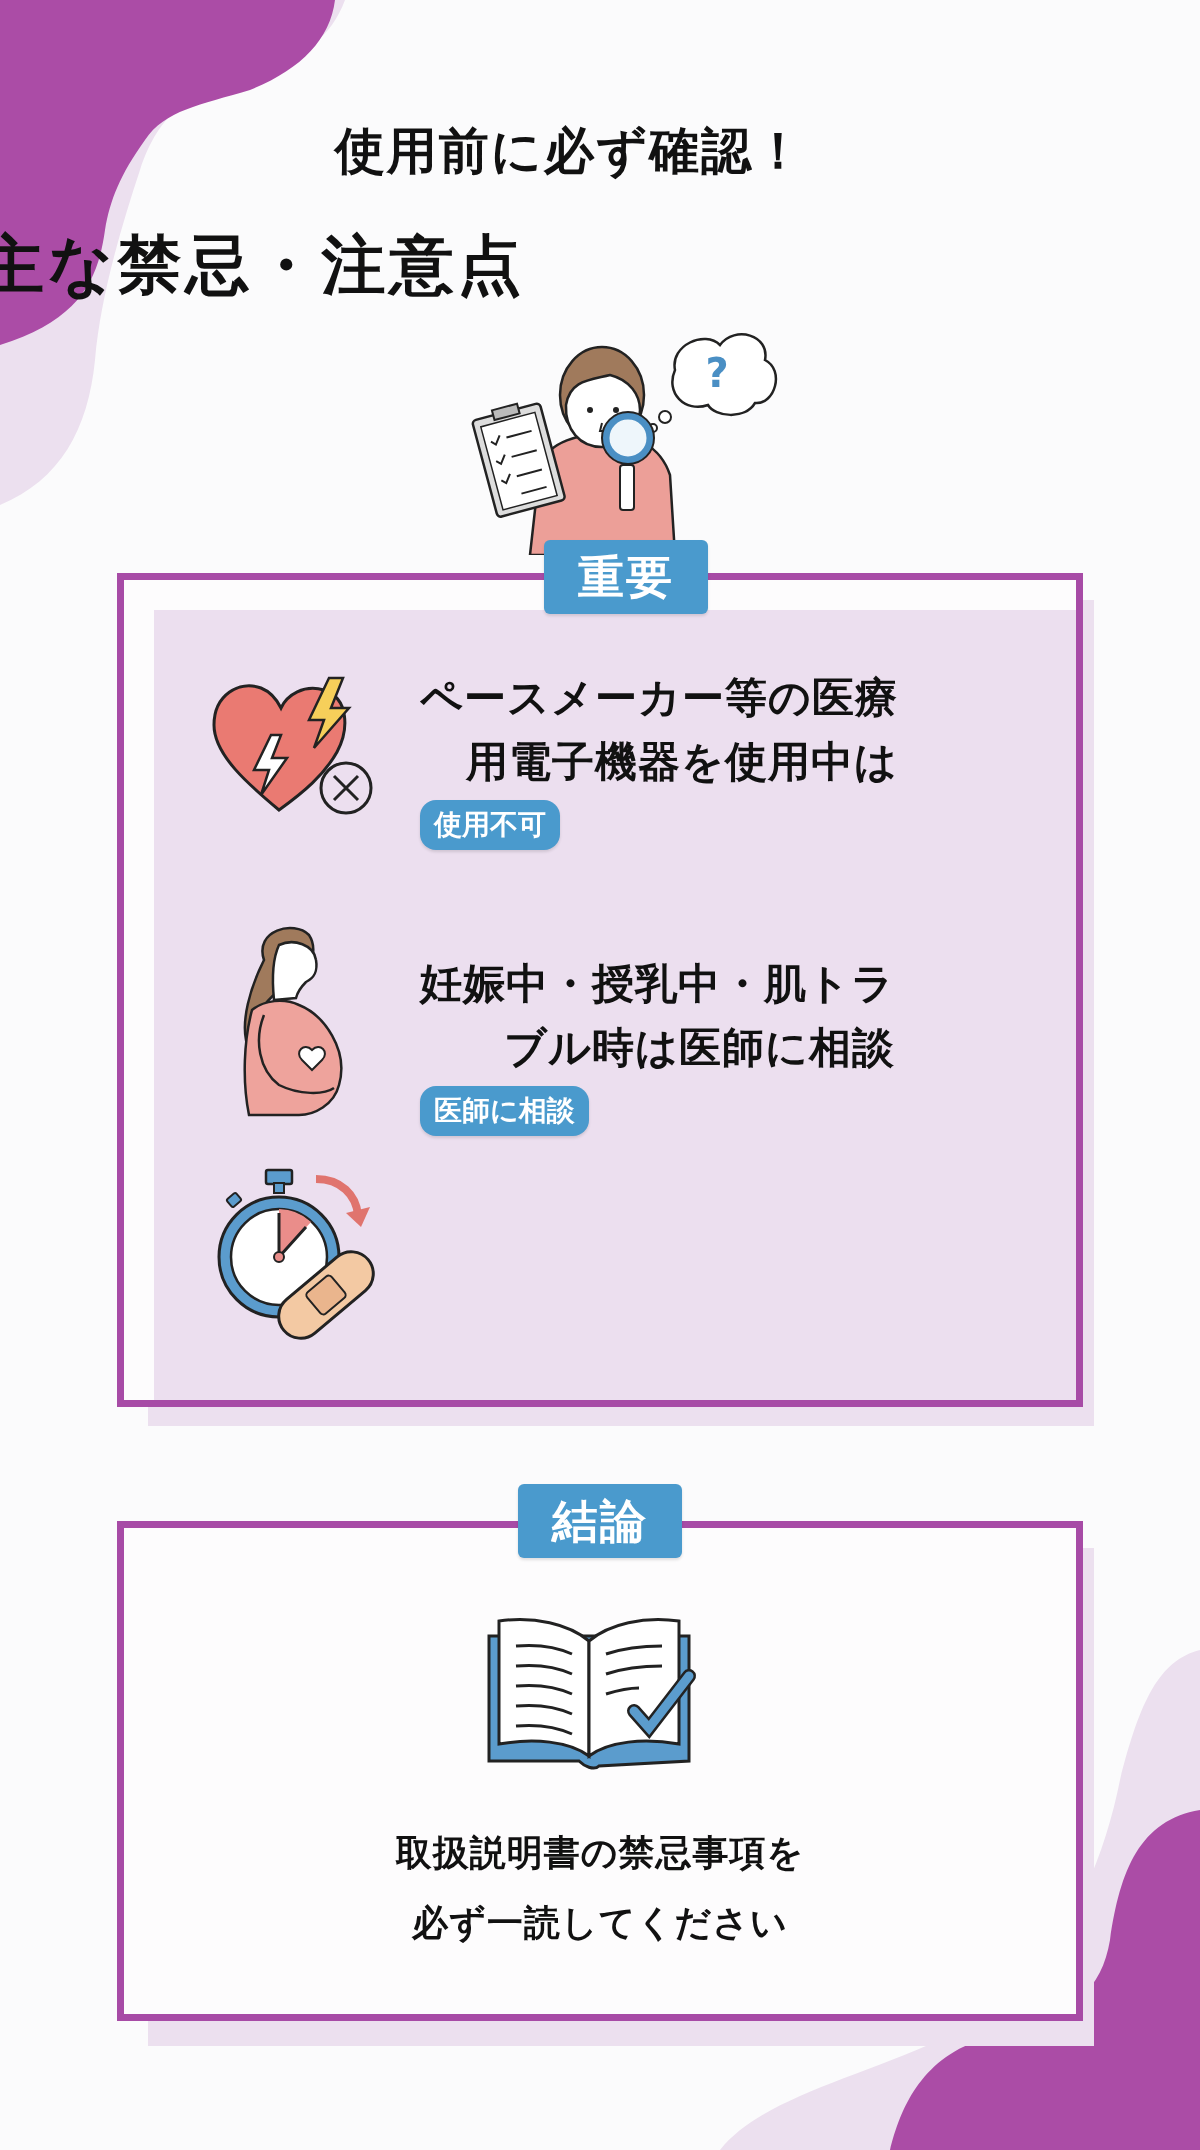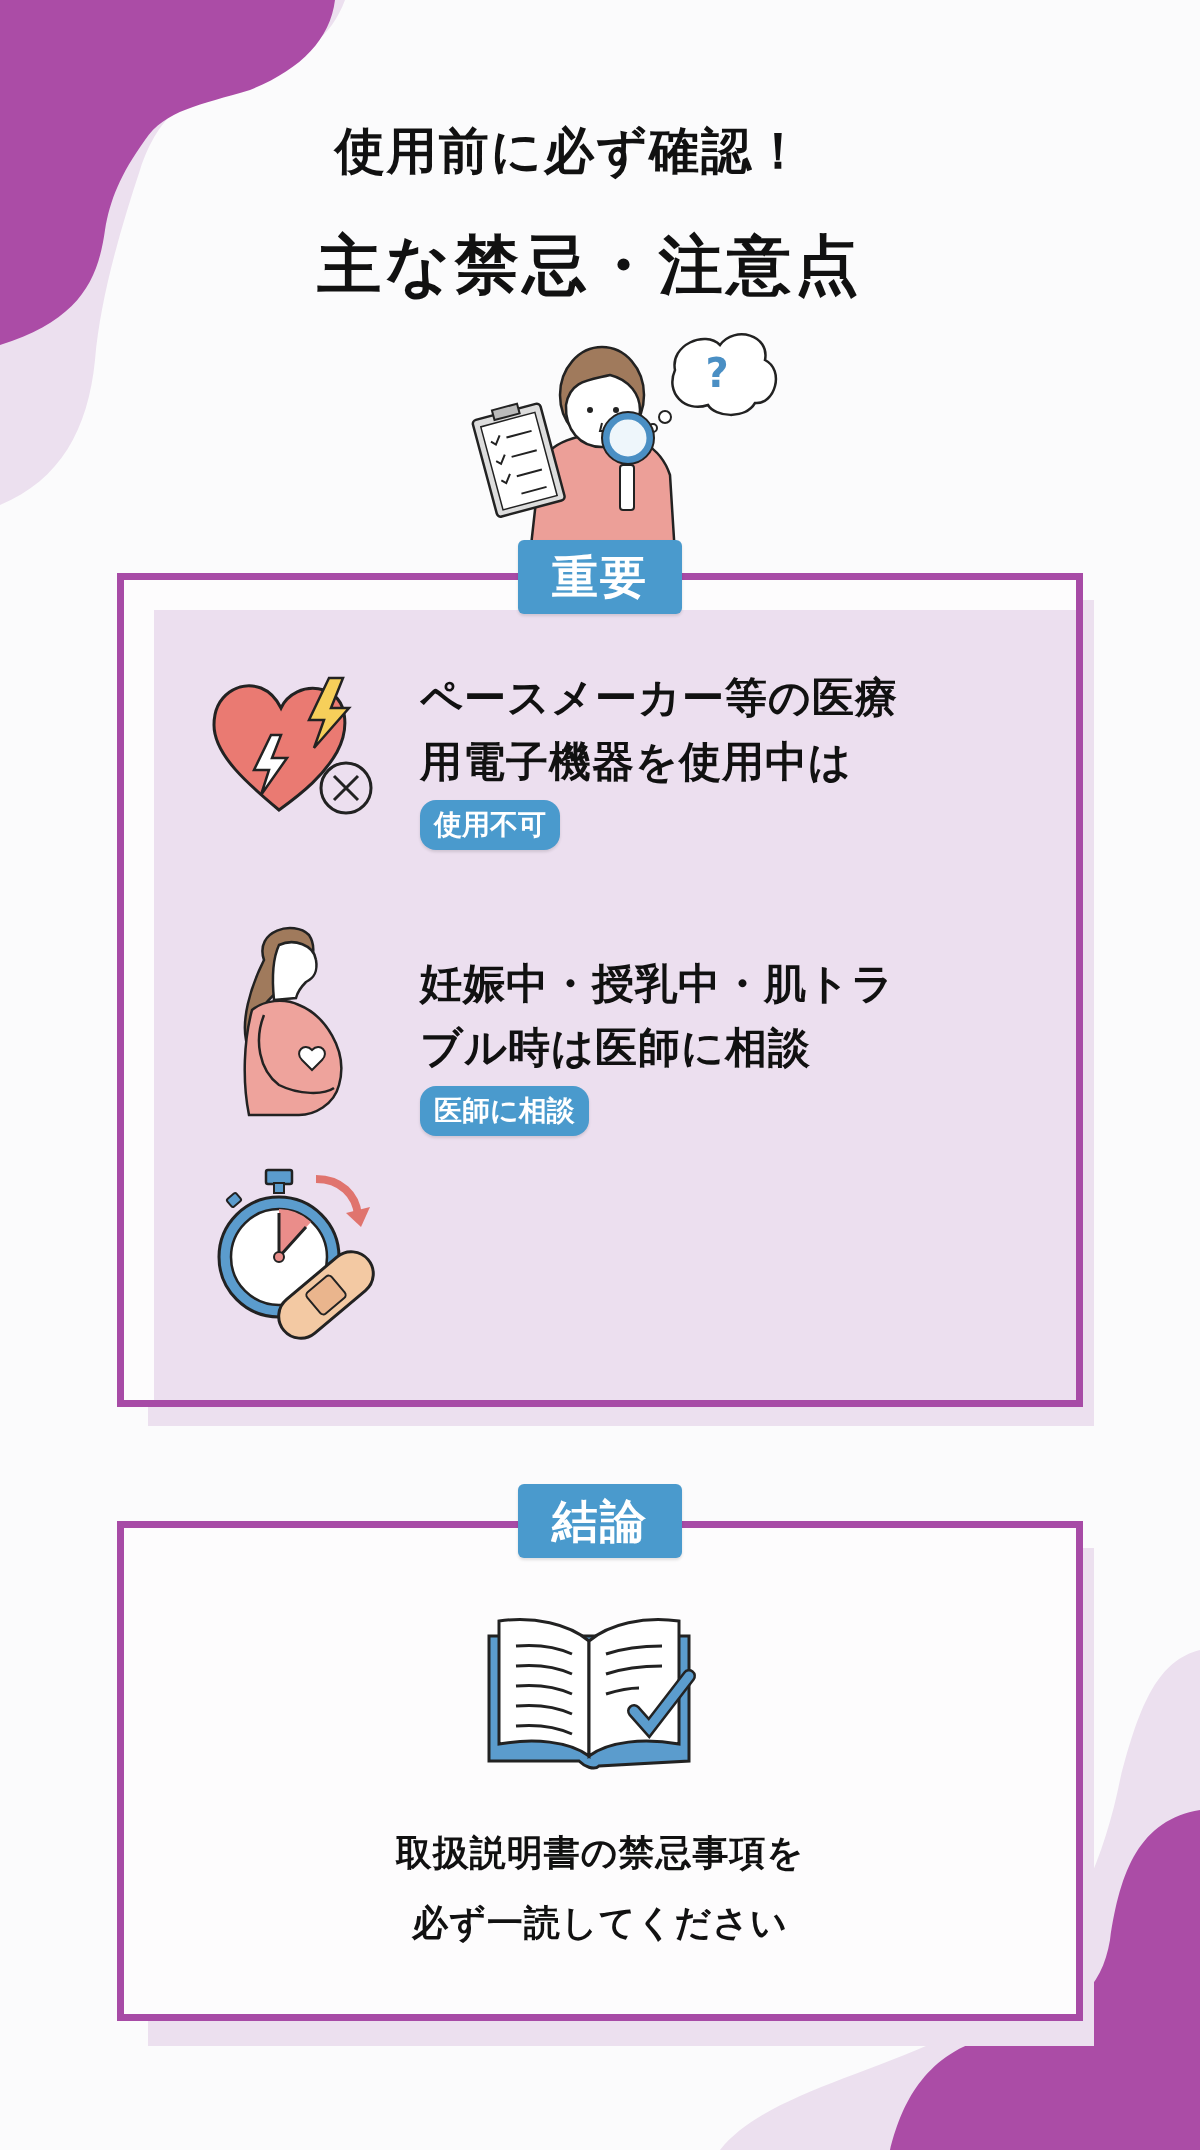--- a/index.html
+++ b/index.html
@@ -9,40 +9,40 @@
     font-family: "DejaVu Sans", "Liberation Sans", sans-serif;
     color: #111;
   }
   .blob { position: absolute; }
   .title1 {
     position: absolute; left: 0; width: 1200px; top: 118px; text-align: center;
     font-size: 50px; font-weight: bold; letter-spacing: 2px; padding-right: 0px;
   }
   .title1 span { display: inline-block; margin-left: -60px; }
   .title2 {
-    position: absolute; left: 0; width: 1200px; top: 222px; text-align: center;
+    position: absolute; left: 0; width: 1200px; top: 222px; 
     font-size: 64px; font-weight: bold; letter-spacing: 4px;
   }
   .title2 span { display: inline-block; margin-left: -20px; }
   .illus { position: absolute; left: 470px; top: 325px; }
 
   
   .box-shadow-1 { position: absolute; left: 148px; top: 600px; width: 946px; height: 826px; background: #ece0ef; }
   .box-1 { position: absolute; left: 117px; top: 573px; width: 952px; height: 820px;
     border: 7px solid #a74ba6; background: #fdfcfd; box-sizing: content-box; }
   .panel-1 { position: absolute; left: 30px; top: 30px; right: 0; bottom: 0; background: #ecdfef; }
 
   .badge {
     position: absolute; background: #4a9acd; color: #fff; font-weight: bold;
     border-radius: 6px; text-align: center; box-shadow: 0 2px 3px rgba(0,0,0,0.12);
   }
   .badge-head { font-size: 46px; line-height: 74px; height: 74px; width: 164px; letter-spacing: 2px; }
   .badge-small { font-size: 28px; line-height: 50px; height: 50px; padding: 0 14px; border-radius: 16px; }
 
-  .item-text { position: absolute; font-size: 42px; font-weight: bold; line-height: 64px; letter-spacing: 1px; }
+  .item-text { position: absolute; font-size: 42px; font-weight: bold; line-height: 64px; letter-spacing: 1px; text-align: right; }
   .icon { position: absolute; }
 
   
   .box-shadow-2 { position: absolute; left: 148px; top: 1548px; width: 946px; height: 498px; background: #ece0ef; }
   .box-2 { position: absolute; left: 117px; top: 1521px; width: 952px; height: 486px;
     border: 7px solid #a74ba6; background: #fdfcfd; box-sizing: content-box; }
   .concl-text { position: absolute; left: 0; width: 100%; top: 290px; text-align: center;
     font-size: 36px; font-weight: bold; line-height: 70px; letter-spacing: 1px; }
 </style>
 </head>
@@ -129,21 +129,21 @@
     <path d="M73 92 L73 48 M73 92 L100 62" stroke="#222" stroke-width="3"></path>
     <circle cx="73" cy="92" r="5" fill="#ea8d8a" stroke="#222" stroke-width="2"></circle>
     <path d="M110 14 C 135 14, 150 30, 152 50" fill="none" stroke="#e0746e" stroke-width="8"></path>
     <path d="M140 48 L155 62 L164 42 Z" fill="#e0746e"></path>
     <g transform="rotate(-40 120 130)">
       <rect x="65" y="108" width="110" height="44" rx="22" fill="#f3c9a3" stroke="#222" stroke-width="3"></rect>
       <rect x="104" y="116" width="32" height="28" rx="4" fill="#eab58d" stroke="#222" stroke-width="2"></rect>
     </g>
   </svg>
 </div>
-<div class="badge badge-head" style="left:518px;top:540px">重要</div>
+<div class="badge badge-head" style="left:544px;top:540px">重要</div>
 
 <div class="box-shadow-2"></div>
 <div class="box-2">
   <svg class="icon" style="left:360px;top:88px" width="220" height="155" viewBox="0 0 220 155">
     <path d="M5 20 L5 145 L95 145 C 100 150, 110 155, 115 150 L205 145 L205 20 Z" fill="#5b9ccd" stroke="#222" stroke-width="3"></path>
     <path d="M15 5 C 50 0, 85 8, 105 25 L105 140 C 85 125, 50 122, 15 128 Z" fill="#fff" stroke="#222" stroke-width="3"></path>
     <path d="M105 25 C 125 8, 160 0, 195 5 L195 128 C 160 122, 125 125, 105 140 Z" fill="#fff" stroke="#222" stroke-width="3"></path>
     <path d="M32 30 C 55 28, 75 32, 88 38 M32 50 C 55 48, 75 52, 88 58 M32 70 C 55 68, 75 72, 88 78 M32 90 C 55 88, 75 92, 88 98 M32 110 C 55 108, 75 112, 88 118" stroke="#222" stroke-width="3" fill="none"></path>
     <path d="M122 38 C 140 32, 160 30, 178 30 M122 58 C 140 52, 160 50, 178 50 M122 78 C 135 74, 145 72, 155 72" stroke="#222" stroke-width="3" fill="none"></path>
     <path d="M150 95 L165 112 L205 60" stroke="#222" stroke-width="14" fill="none" stroke-linecap="round"></path>

